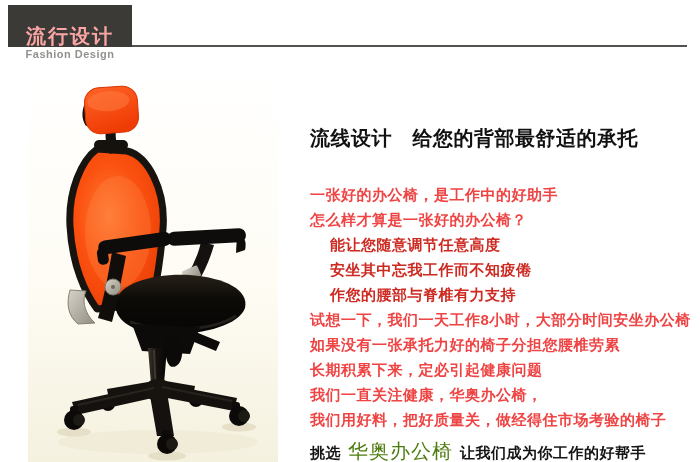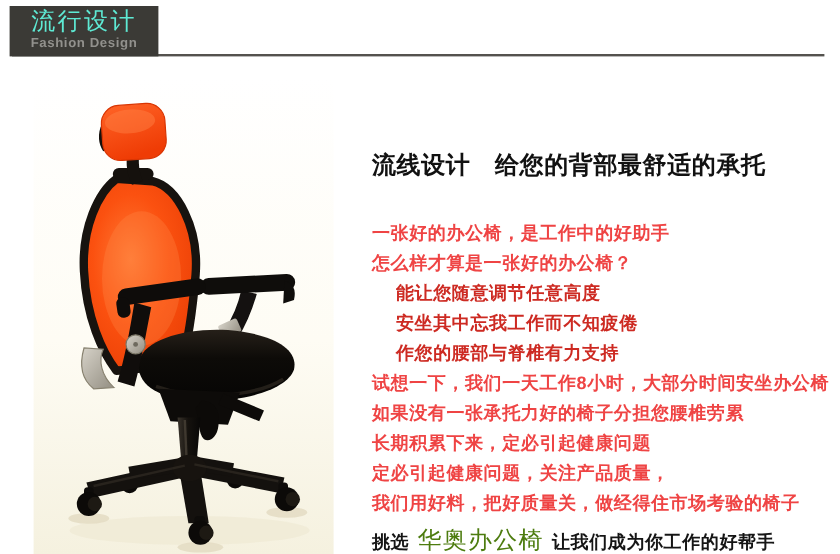--- a/index.html
+++ b/index.html
@@ -6,21 +6,21 @@
   .page{
     position:relative;width:700px;height:462px;background:#ffffff;overflow:hidden;
     font-family:"Liberation Sans","DejaVu Sans",sans-serif;
   }
   
   .top-rule{position:absolute;left:10px;top:45px;width:677px;height:2px;background:#54524e;}
   .badge{
     position:absolute;left:8px;top:5px;width:124px;height:42px;background:#3b3a36;
     text-align:center;z-index:2;
   }
-  .badge-title{color:#5eead4;font-size:20px;font-weight:normal;letter-spacing:2px;line-height:23px;margin-top:2px;}
+  .badge-title{color:#fca5a5;font-size:20px;font-weight:bold;letter-spacing:2px;line-height:23px;margin-top:20px;}
   .badge-subtitle{color:#92918d;font-size:11px;font-weight:bold;letter-spacing:0.5px;line-height:13px;}
   
   .photo{
     position:absolute;left:28px;top:64px;width:250px;height:398px;
     background:linear-gradient(180deg,#ffffff 0%,#fefcf4 55%,#f5f1df 100%);
   }
   .photo svg{display:block;width:250px;height:398px;}
   
   .content{position:absolute;left:310px;top:83px;width:388px;margin-top:44px;}
   .headline{margin:0;font-size:20px;line-height:22px;font-weight:bold;color:#111111;letter-spacing:0.5px;white-space:nowrap;}
@@ -169,21 +169,21 @@
 
     <div class="lines">
       <div class="line c-black">一张好的办公椅，是工作中的好助手</div>
       <div class="line c-black">怎么样才算是一张好的办公椅？</div>
       <div class="line c-red">能让您随意调节任意高度</div>
       <div class="line c-red">安坐其中忘我工作而不知疲倦</div>
       <div class="line c-red">作您的腰部与脊椎有力支持</div>
       <div class="line c-black">试想一下，我们一天工作8小时，大部分时间安坐办公椅</div>
       <div class="line c-black">如果没有一张承托力好的椅子分担您腰椎劳累</div>
       <div class="line c-black">长期积累下来，定必引起健康问题</div>
-      <div class="line c-black">定必引起健康问题，关注产品质量，</div>
+      <div class="line c-black">我们一直关注健康，华奥办公椅，</div>
       <div class="line c-black">我们用好料，把好质量关，做经得住市场考验的椅子</div>
     </div>
 
     <div class="closing">
       <span>挑选</span><span class="brand">华奥办公椅</span><span>让我们成为你工作的好帮手</span>
     </div>
   </div>
 
 </div>
 

